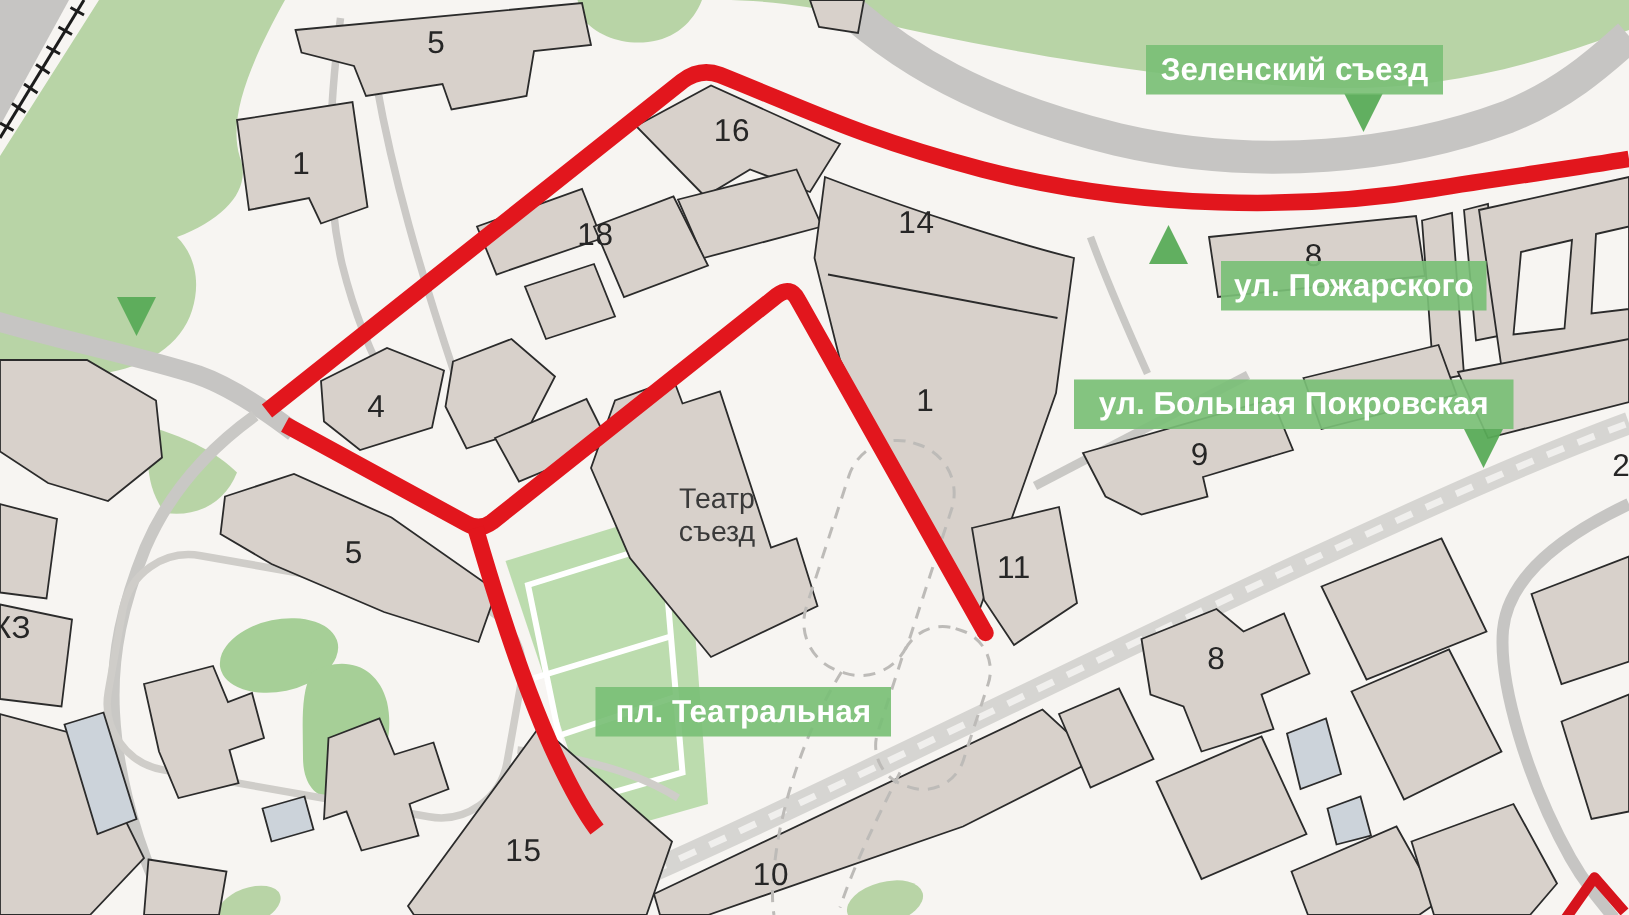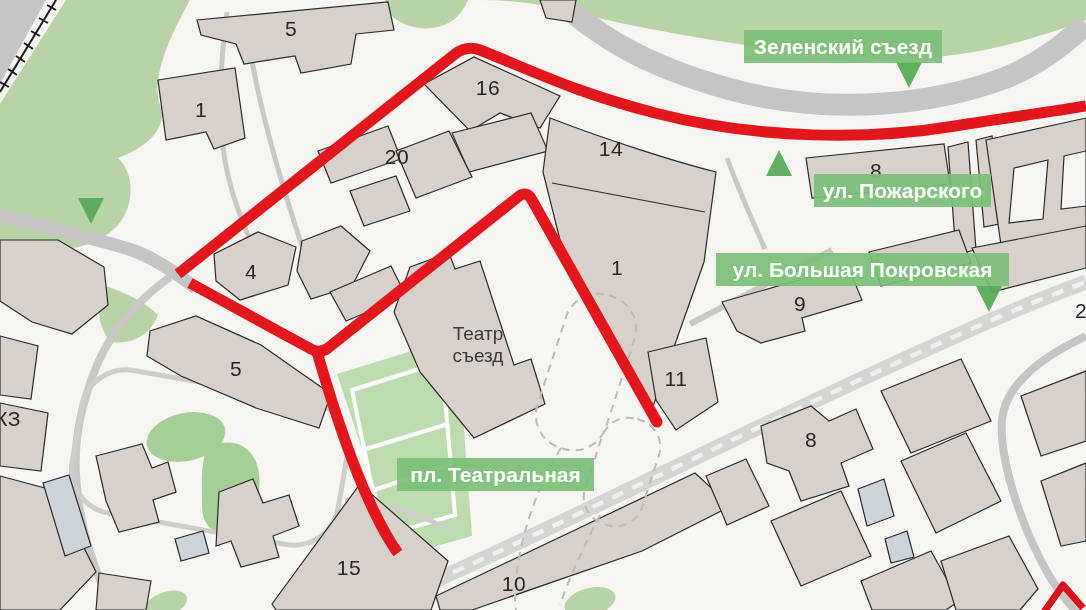--- a/index.html
+++ b/index.html
@@ -157,21 +157,21 @@
       <circle cx="657" cy="422" r="5.5" fill="#e2161d" stroke="none"></circle>
       <path d="M 317 352 C 330 397 349 458 371 505 C 379 522 389 541 398 553"></path>
     </g>
 
     <path d="M 1044 612 L 1063 585 L 1083 608" fill="none" stroke="#d6131c" stroke-width="7" stroke-linejoin="round"></path>
   </svg>
 
   <div class="num" style="left:291px; top:29px">5</div>
   <div class="num" style="left:201px; top:110px">1</div>
   <div class="num" style="left:488px; top:88px">16</div>
-  <div class="num" style="left:397px; top:157px">20</div>
+  <div class="num" style="left:397px; top:157px">18</div>
   <div class="num" style="left:611px; top:149px">14</div>
   <div class="num" style="left:876px; top:171px">8</div>
   <div class="num" style="left:251px; top:272px">4</div>
   <div class="num" style="left:617px; top:268px">1</div>
   <div class="num" style="left:800px; top:304px">9</div>
   <div class="num" style="left:236px; top:369px">5</div>
   <div class="num" style="left:676px; top:379px">11</div>
   <div class="num" style="left:811px; top:440px">8</div>
   <div class="num" style="left:349px; top:568px">15</div>
   <div class="num" style="left:514px; top:584px">10</div>
@@ -181,18 +181,18 @@
   <div class="poi" style="left:478px; top:345px">
     <div>Театр</div>
     <div>съезд</div>
   </div>
 
   <div class="ptr down" style="left:78px;  top:198px"></div>
   <div class="ptr down" style="left:896px; top:62px"></div>
   <div class="ptr up" style="left:766px; top:150px"></div>
   <div class="ptr down" style="left:976px; top:286px"></div>
 
-  <div class="badge" style="left:744px; top:30px;  width:198px">Зеленский съезд</div>
+  <div class="badge" style="left:764px; top:30px;  width:198px">Зеленский съезд</div>
   <div class="badge" style="left:814px; top:174px; width:177px">ул. Пожарского</div>
   <div class="badge" style="left:716px; top:253px; width:293px">ул. Большая Покровская</div>
   <div class="badge" style="left:397px; top:458px; width:197px">пл. Театральная</div>
 
 </div>
 
 </body></html>

